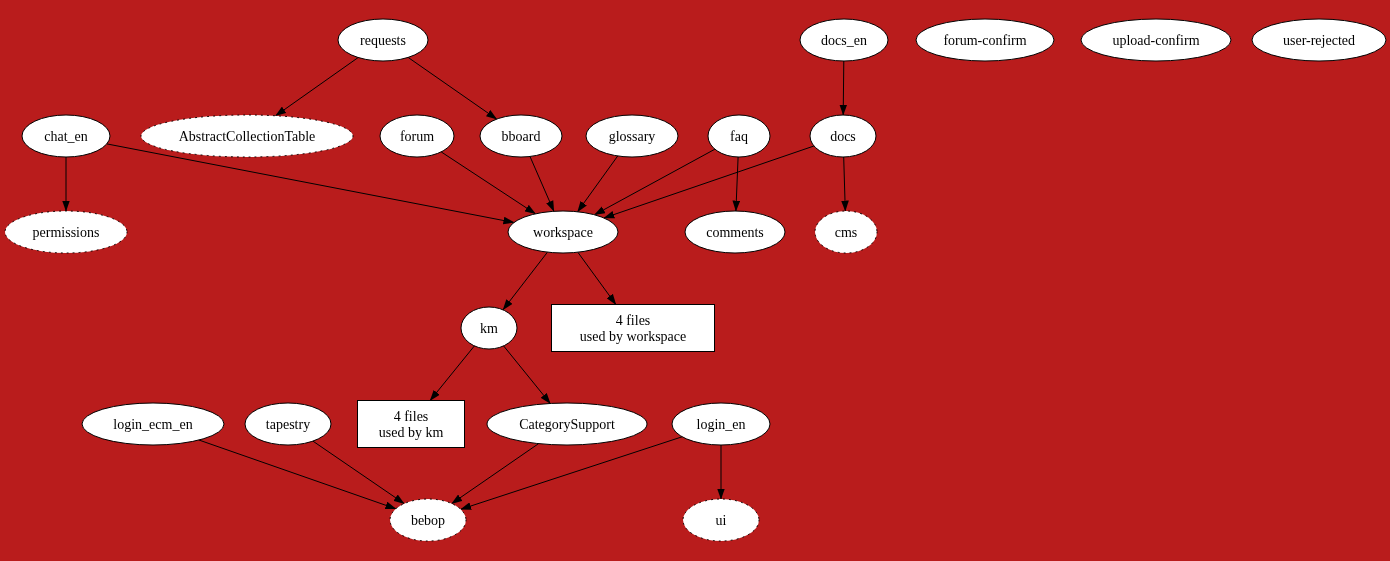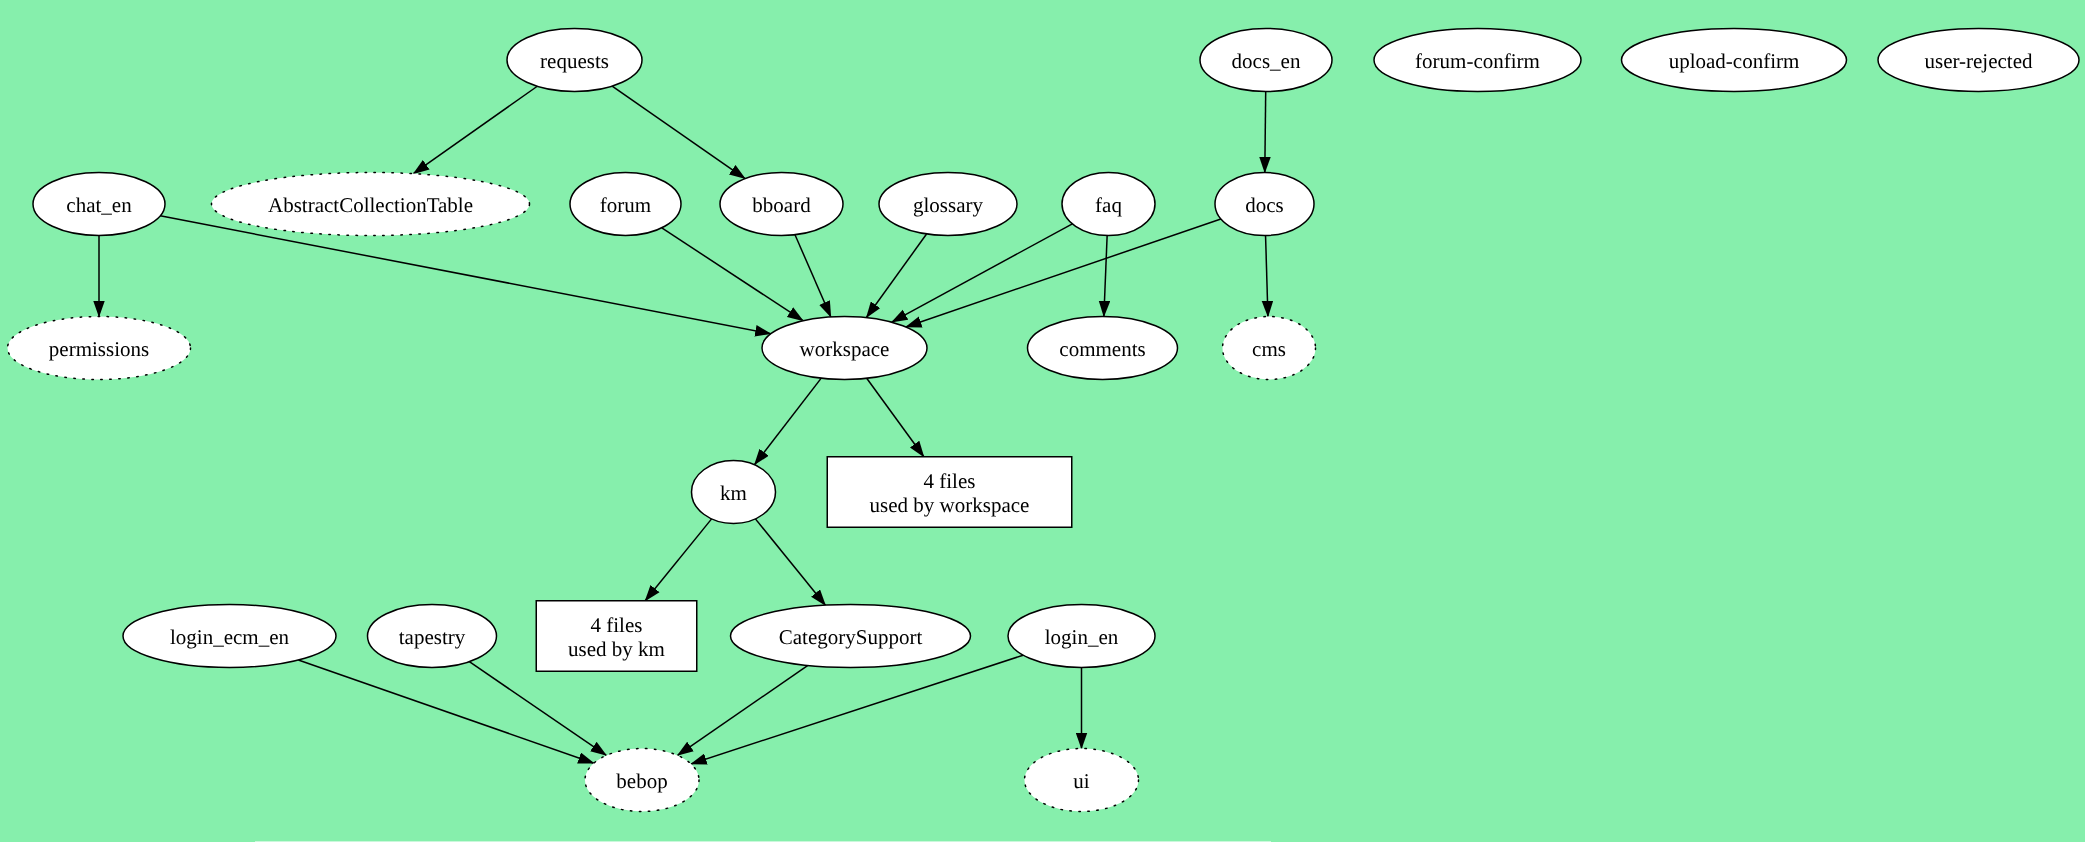--- a/index.html
+++ b/index.html
@@ -4,21 +4,21 @@
 <style>
   html, body {
     margin: 0;
     padding: 0;
     background: #ffffff;
   }
   .diagram-wrap {
     position: relative;
     width: 1390px;
     height: 561px;
-    background: #86efac;
+    background: #b91c1c;
   }
   svg {
     font-family: "Liberation Serif", "DejaVu Serif", serif;
     font-size: 14px;
   }
   .node-shape {
     fill: #ffffff;
     stroke: #000000;
     stroke-width: 1;
   }

